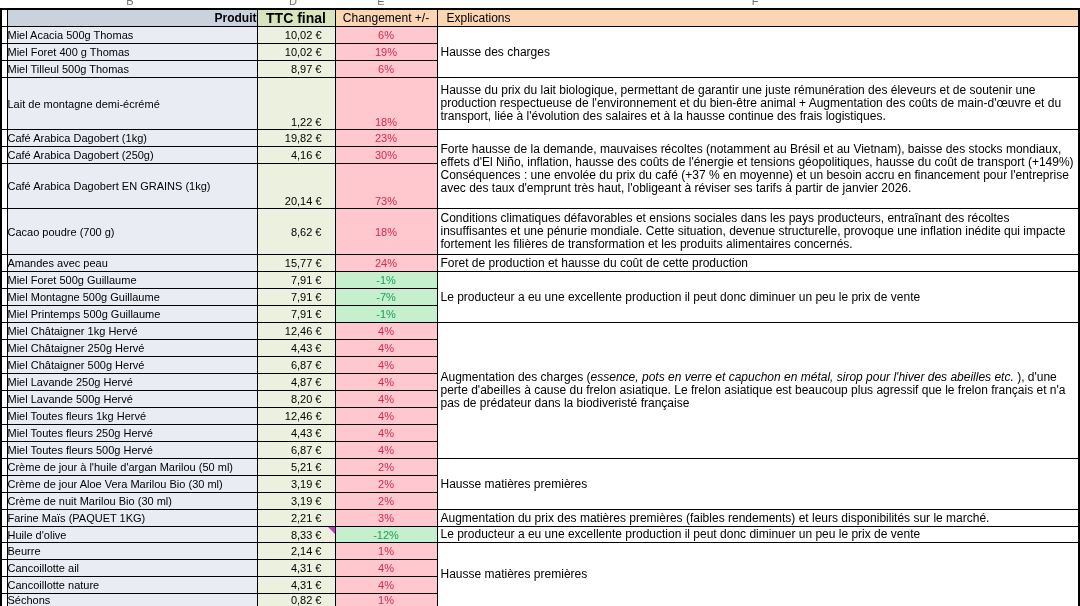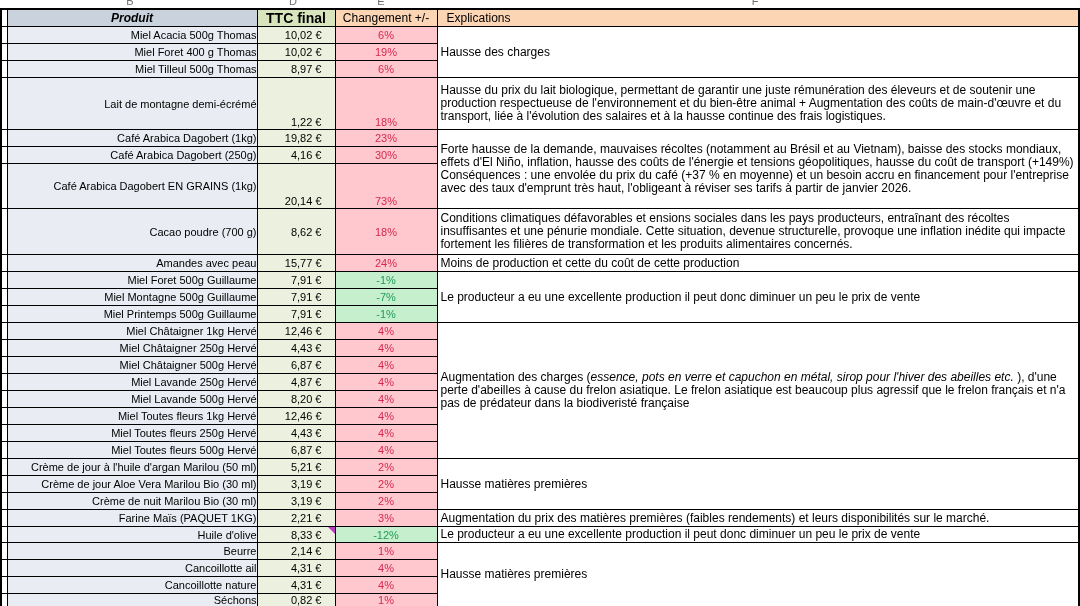--- a/index.html
+++ b/index.html
@@ -5,25 +5,25 @@
   html,body{margin:0;padding:0;background:#fff;}
   .app{position:relative;width:1080px;height:606px;overflow:hidden;background:#fff;
        font-family:"Liberation Sans",sans-serif;color:#000;}
   
   .col-strip{position:relative;width:1080px;height:8px;overflow:hidden;background:#fff;}
   .col-letter{position:absolute;top:-5px;color:#6e6e6e;font-size:11px;transform:translateX(-50%);}
   
   table.sheet{border-collapse:collapse;table-layout:fixed;width:1078px;border:2px solid #000;}
   .sheet td,.sheet th{border:1px solid #000;overflow:hidden;padding:0;font-weight:normal;}
   .sliver{background:#fff;border-left:none;border-right:2px solid #000;}
-  th.h-produit{background:var(--header-product-bg);font-weight:bold;font-size:12px;text-align:center;font-style:italic;}
+  th.h-produit{background:var(--header-product-bg);font-weight:bold;font-size:12px;text-align:right;}
   th.h-ttc{background:var(--price-header-bg);font-weight:bold;font-size:14px;text-align:center;}
   th.h-change{background:var(--peach-header-bg);font-size:12px;text-align:center;}
   th.h-expl{background:var(--peach-header-bg);font-size:12px;text-align:left;padding-left:9px;}
-  td.produit{background:var(--product-bg);text-align:right;font-size:11px;white-space:nowrap;}
+  td.produit{background:var(--product-bg);text-align:left;font-size:11px;white-space:nowrap;}
   td.price{background:var(--price-bg);text-align:right;font-size:11px;padding-right:13px;position:relative;}
   td.change{text-align:center;font-size:11px;}
   td.change.up{background:var(--increase-bg);color:var(--increase-text);}
   td.change.down{background:var(--decrease-bg);color:var(--decrease-text);}
   td.vb{vertical-align:bottom;padding-bottom:1px;}
   td.expl{background:#fff;text-align:left;font-size:12px;line-height:13px;padding:1px 3px;vertical-align:middle;}
   td.expl i{font-style:italic;}
   .note-marker{position:absolute;top:0;right:0;width:0;height:0;
     border-top:7px solid var(--note-marker);border-left:7px solid transparent;}
 </style>
@@ -105,21 +105,21 @@
           <td class="produit">Cacao poudre (700 g)</td>
           <td class="price">8,62 €</td>
           <td class="change up">18%</td>
           <td class="expl" rowspan="1">Conditions climatiques défavorables et ensions sociales dans les pays producteurs, entraînant des récoltes insuffisantes et une pénurie mondiale. Cette situation, devenue structurelle, provoque une inflation inédite qui impacte fortement les filières de transformation et les produits alimentaires concernés.</td>
         </tr>
         <tr style="height: 17px;">
           <td class="sliver"></td>
           <td class="produit">Amandes avec peau</td>
           <td class="price">15,77 €</td>
           <td class="change up">24%</td>
-          <td class="expl" rowspan="1">Moins de production et cette du coût de cette production</td>
+          <td class="expl" rowspan="1">Foret de production et hausse du coût de cette production</td>
         </tr>
         <tr style="height: 17px;">
           <td class="sliver"></td>
           <td class="produit">Miel Foret 500g Guillaume</td>
           <td class="price">7,91 €</td>
           <td class="change down">-1%</td>
           <td class="expl" rowspan="3">Le producteur a eu une excellente production il peut donc diminuer un peu le prix de vente</td>
         </tr>
         <tr style="height: 17px;">
           <td class="sliver"></td>

